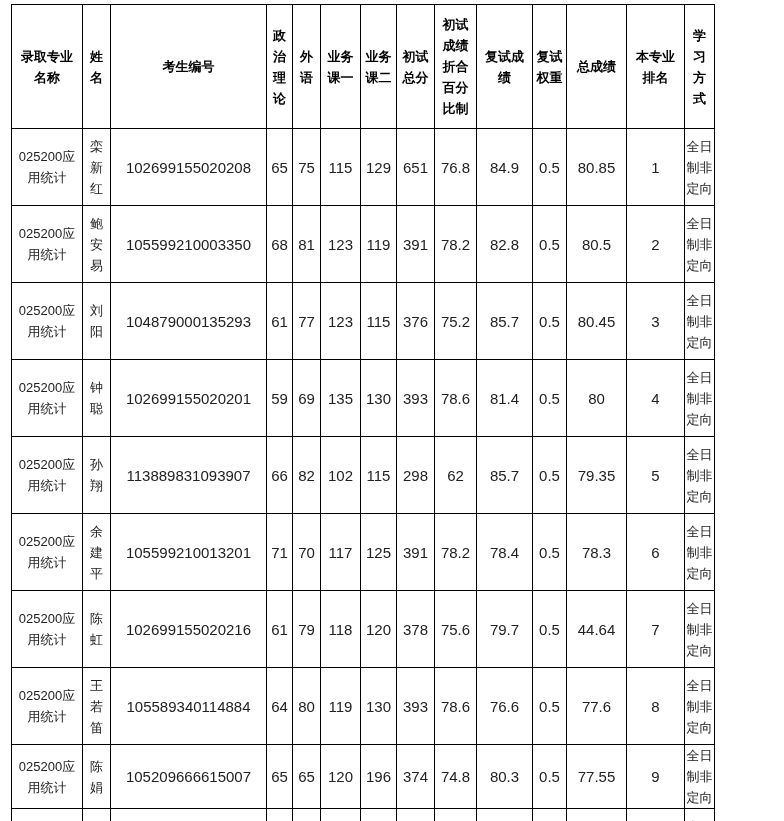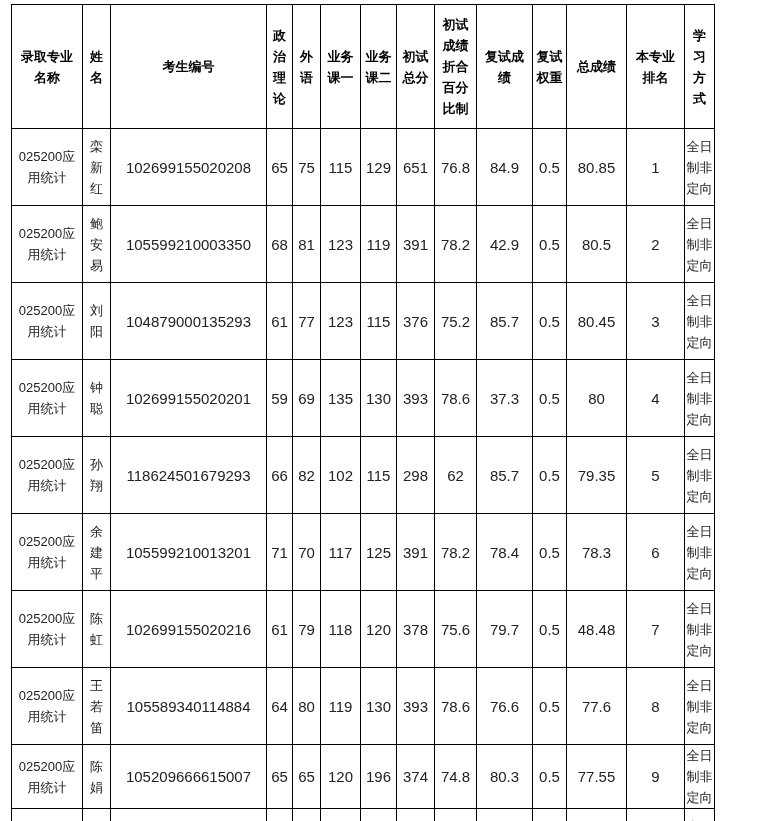--- a/index.html
+++ b/index.html
@@ -150,21 +150,21 @@
 用统计</td>
           <td class="zh">鲍安
 易</td>
           <td>105599210003350</td>
           <td>68</td>
           <td>81</td>
           <td>123</td>
           <td>119</td>
           <td>391</td>
           <td>78.2</td>
-          <td>42.9</td>
+          <td>82.8</td>
           <td>0.5</td>
           <td>80.5</td>
           <td>2</td>
           <td class="zh">全日
 制非
 定向</td>
         </tr>
         <tr>
           <td class="zh">025200应
 用统计</td>
@@ -188,33 +188,33 @@
           <td class="zh">025200应
 用统计</td>
           <td class="zh">钟聪</td>
           <td>102699155020201</td>
           <td>59</td>
           <td>69</td>
           <td>135</td>
           <td>130</td>
           <td>393</td>
           <td>78.6</td>
-          <td>37.3</td>
+          <td>81.4</td>
           <td>0.5</td>
           <td>80</td>
           <td>4</td>
           <td class="zh">全日
 制非
 定向</td>
         </tr>
         <tr>
           <td class="zh">025200应
 用统计</td>
           <td class="zh">孙翔</td>
-          <td>118624501679293</td>
+          <td>113889831093907</td>
           <td>66</td>
           <td>82</td>
           <td>102</td>
           <td>115</td>
           <td>298</td>
           <td>62</td>
           <td>85.7</td>
           <td>0.5</td>
           <td>79.35</td>
           <td>5</td>
@@ -248,21 +248,21 @@
           <td class="zh">陈虹</td>
           <td>102699155020216</td>
           <td>61</td>
           <td>79</td>
           <td>118</td>
           <td>120</td>
           <td>378</td>
           <td>75.6</td>
           <td>79.7</td>
           <td>0.5</td>
-          <td>48.48</td>
+          <td>44.64</td>
           <td>7</td>
           <td class="zh">全日
 制非
 定向</td>
         </tr>
         <tr>
           <td class="zh">025200应
 用统计</td>
           <td class="zh">王若
 笛</td>

